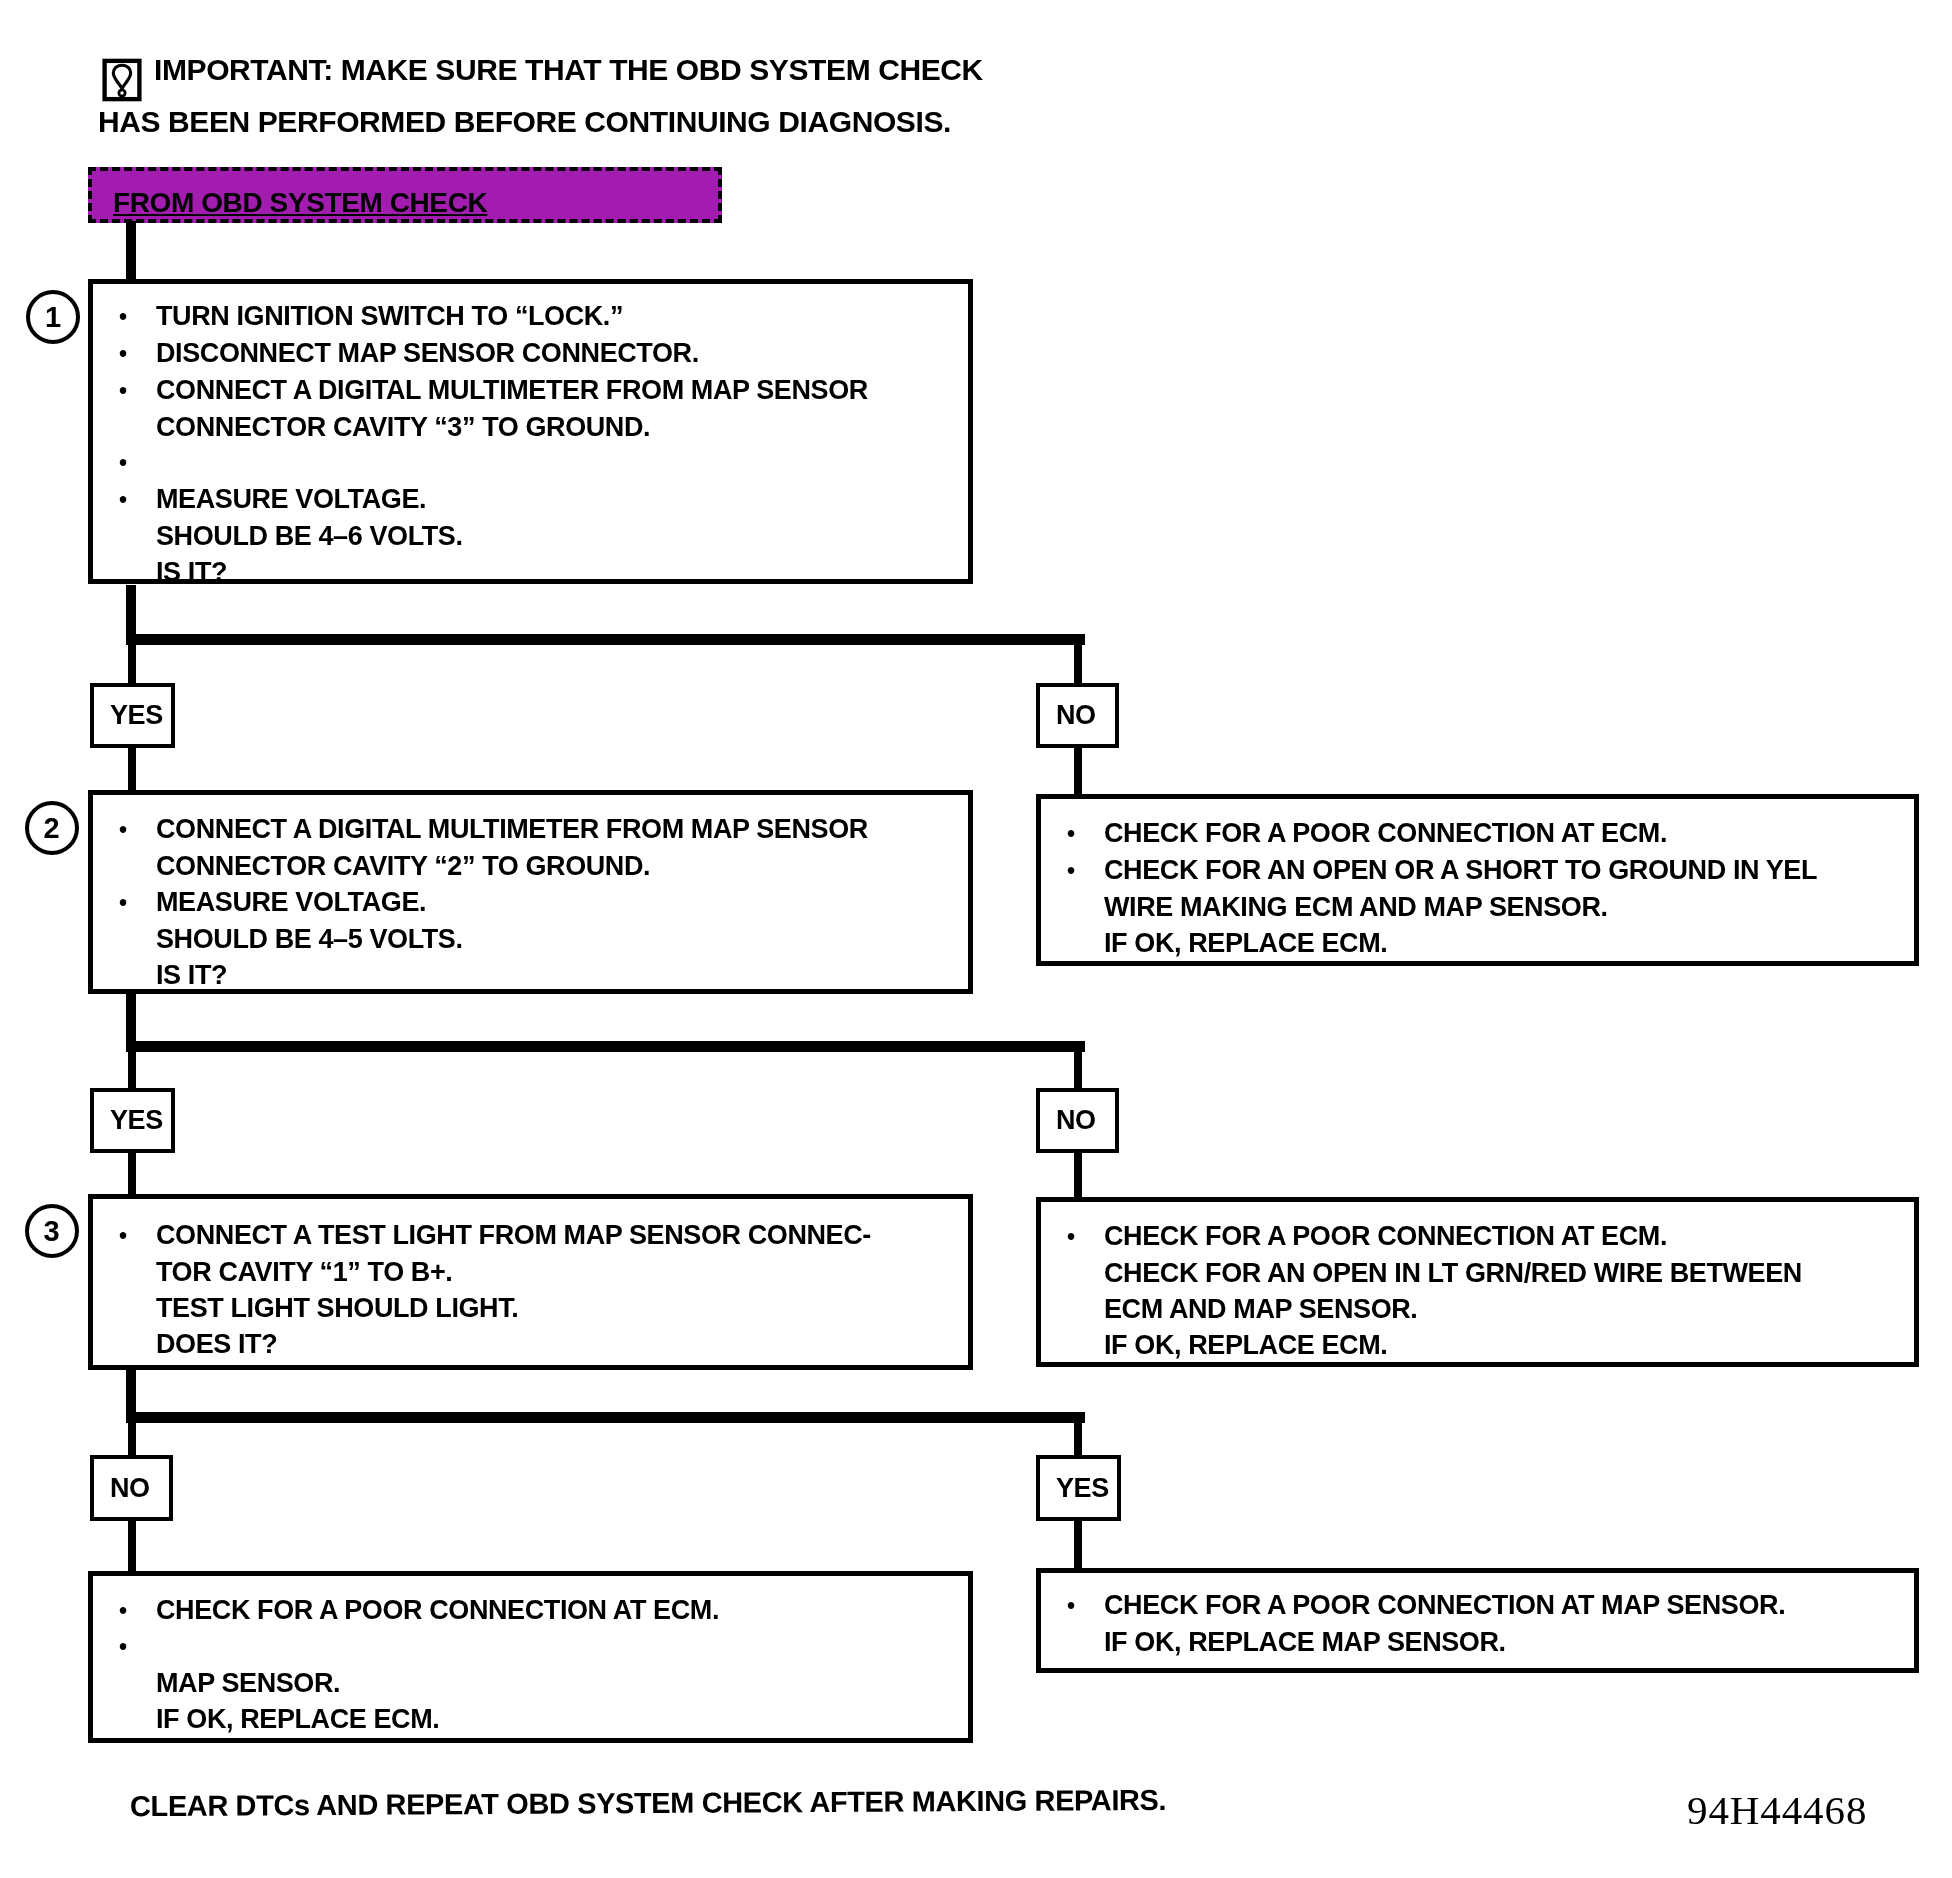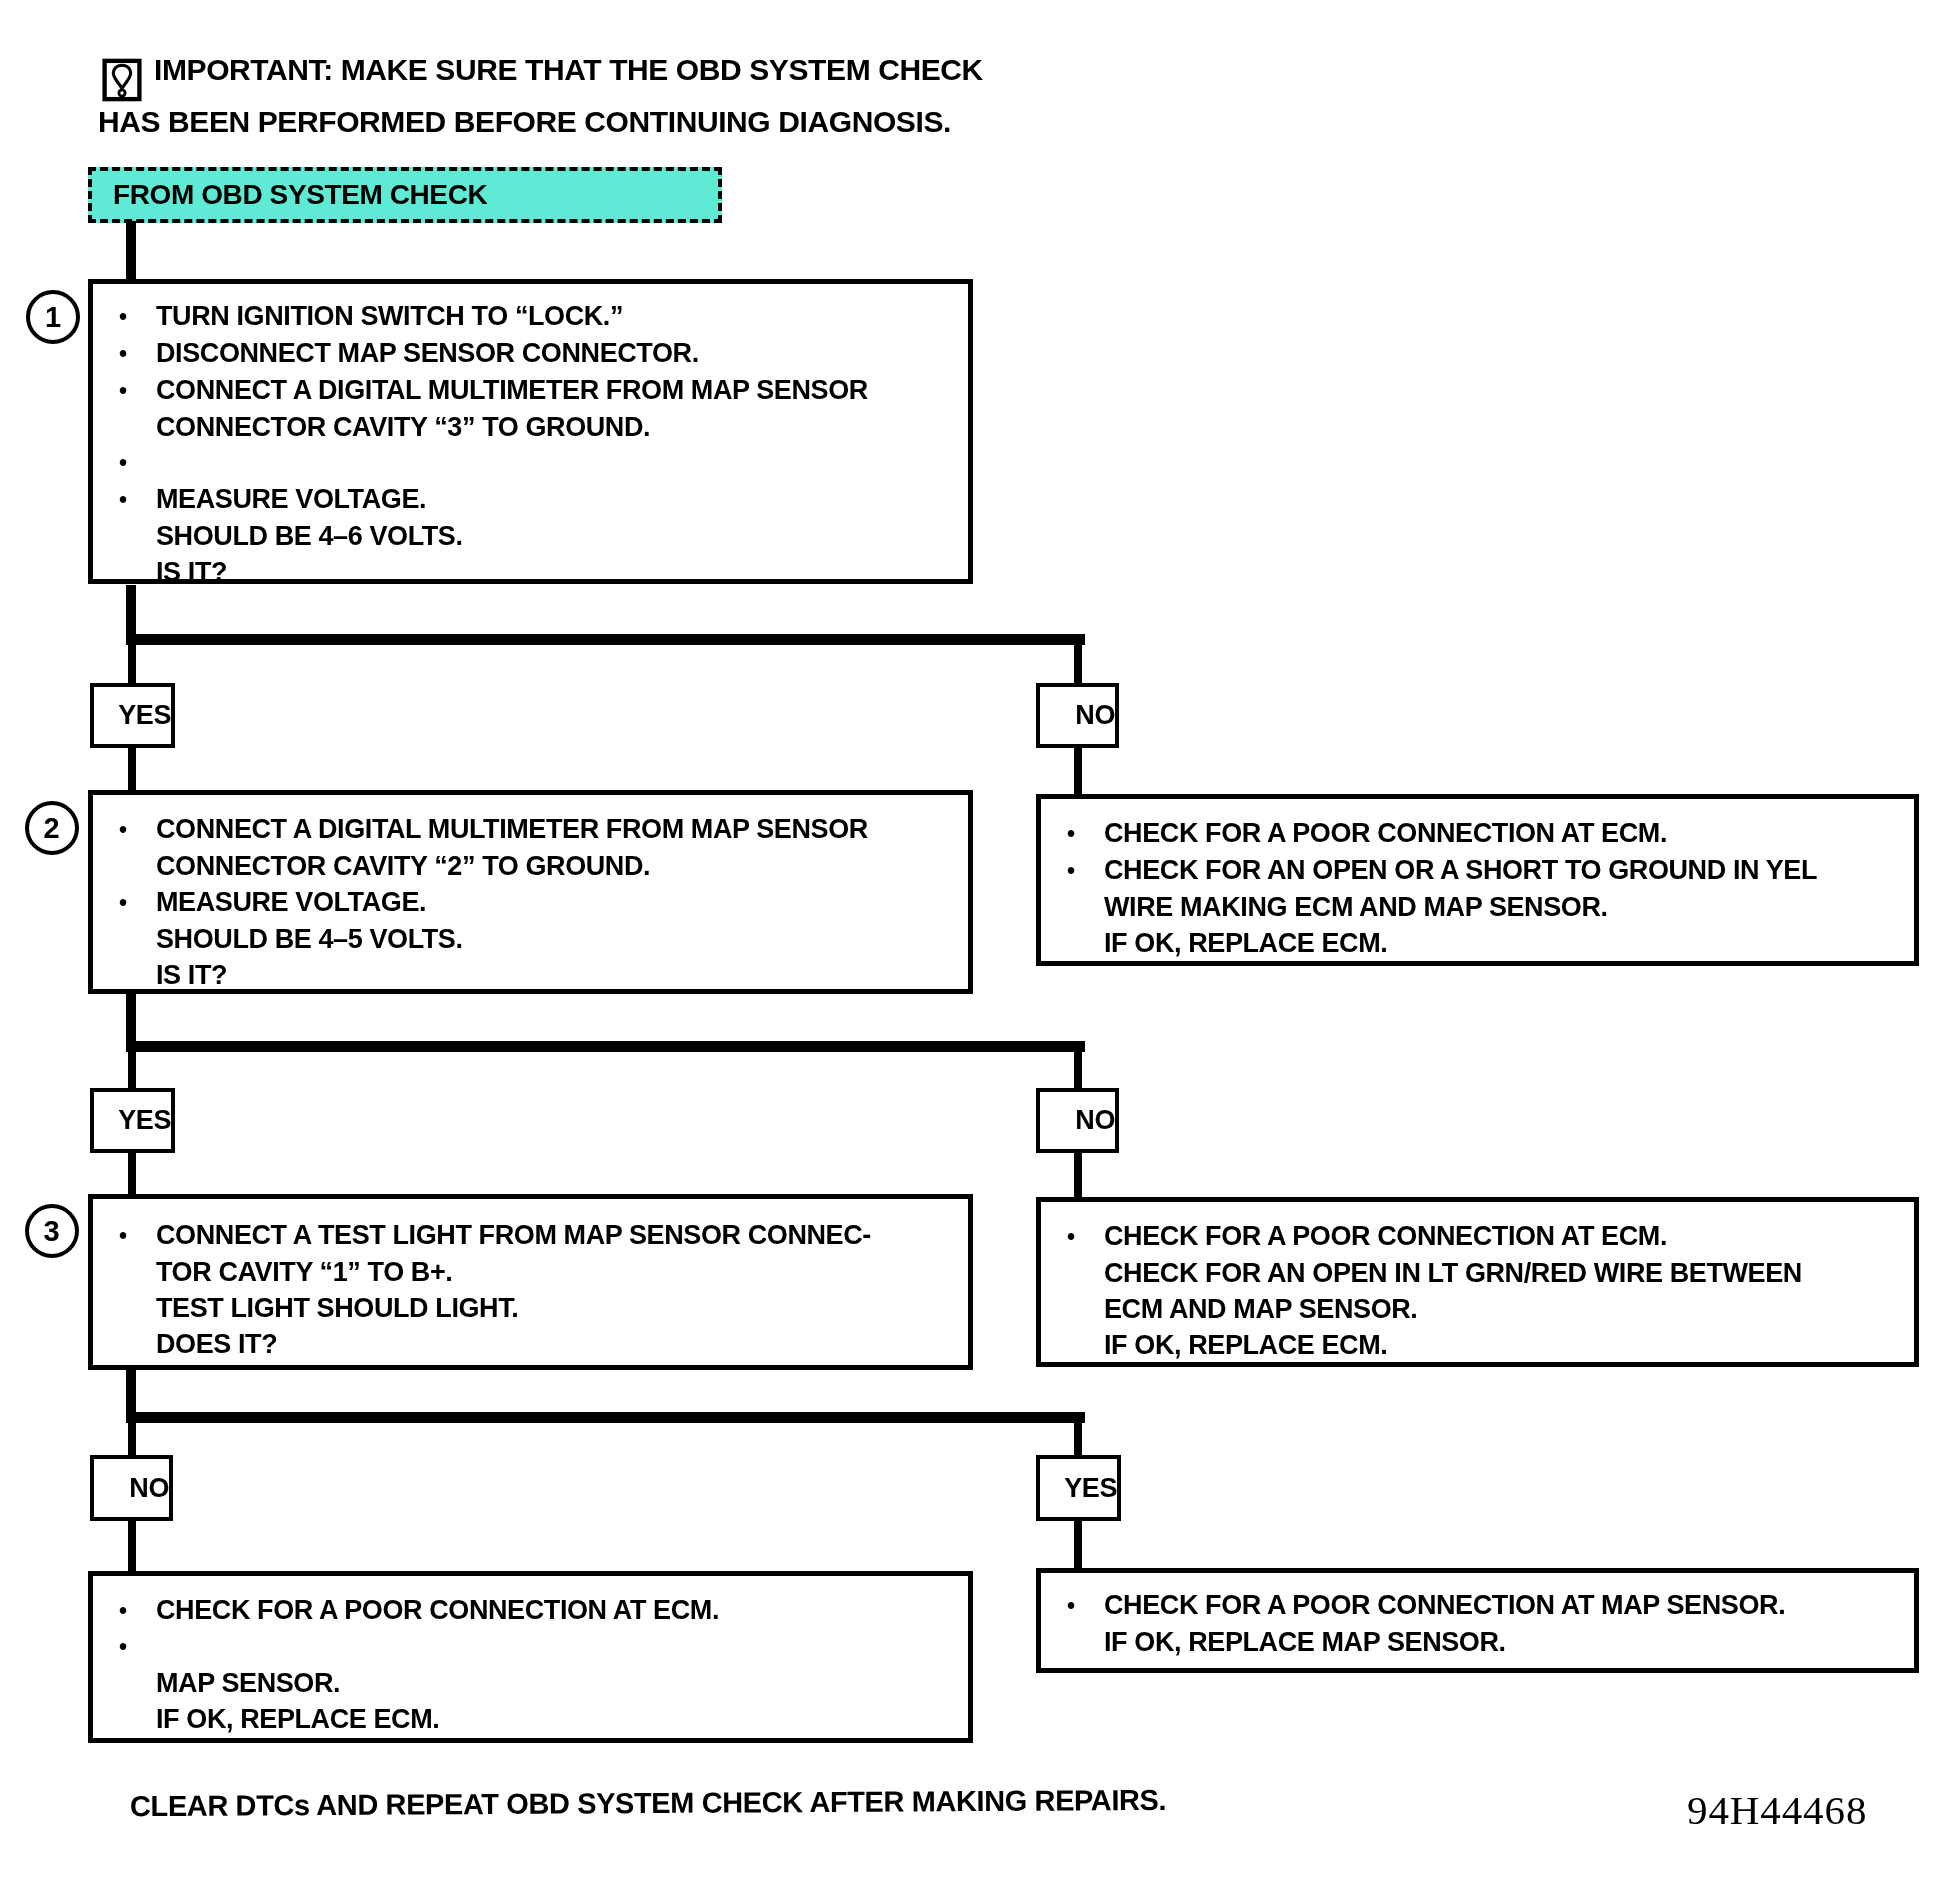--- a/index.html
+++ b/index.html
@@ -14,27 +14,27 @@
     box-sizing:border-box; padding:14px 16px 0 26px;
   }
   .line {
     display:flex; align-items:baseline;
     font-weight:bold; font-size:27px; line-height:36px;
     letter-spacing:-0.4px; white-space:nowrap;
   }
   .marker { width:37px; flex:none; font-size:23px; }
   .decision {
     position:absolute; border:4.4px solid #000; background:#fff; box-sizing:border-box;
-    display:flex; align-items:center; justify-content:flex-end;
-    font-weight:bold; font-size:27px; letter-spacing:-0.4px;
+    display:flex; align-items:center; justify-content:flex-start;
+    font-weight:bold; font-size:27px; letter-spacing:-0.4px;padding-left:16px;
   }
   .dashed-box {
-    position:absolute; border:4.4px dashed #000; background:#5eead4; box-sizing:border-box;
-    display:flex; align-items:center; padding-left:21px;
-    font-weight:bold; font-size:28px; letter-spacing:-0.4px;
+    position:absolute; border:4.4px dashed #000; background:#a21caf; box-sizing:border-box;
+    display:flex; align-items:flex-end; padding-left:21px;
+    font-weight:bold; font-size:28px; letter-spacing:-0.4px;text-decoration:underline;
   }
   .circle-num {
     position:absolute; width:54px; height:54px; border:4.4px solid #000; border-radius:50%;
     background:#fff; box-sizing:border-box;
     display:flex; align-items:center; justify-content:center;
     font-weight:bold; font-size:29px;
   }
   .vline, .hline { position:absolute; background:#000; }
   .note-line {
     position:absolute; font-weight:bold; font-size:30px; letter-spacing:-0.4px; white-space:nowrap;

